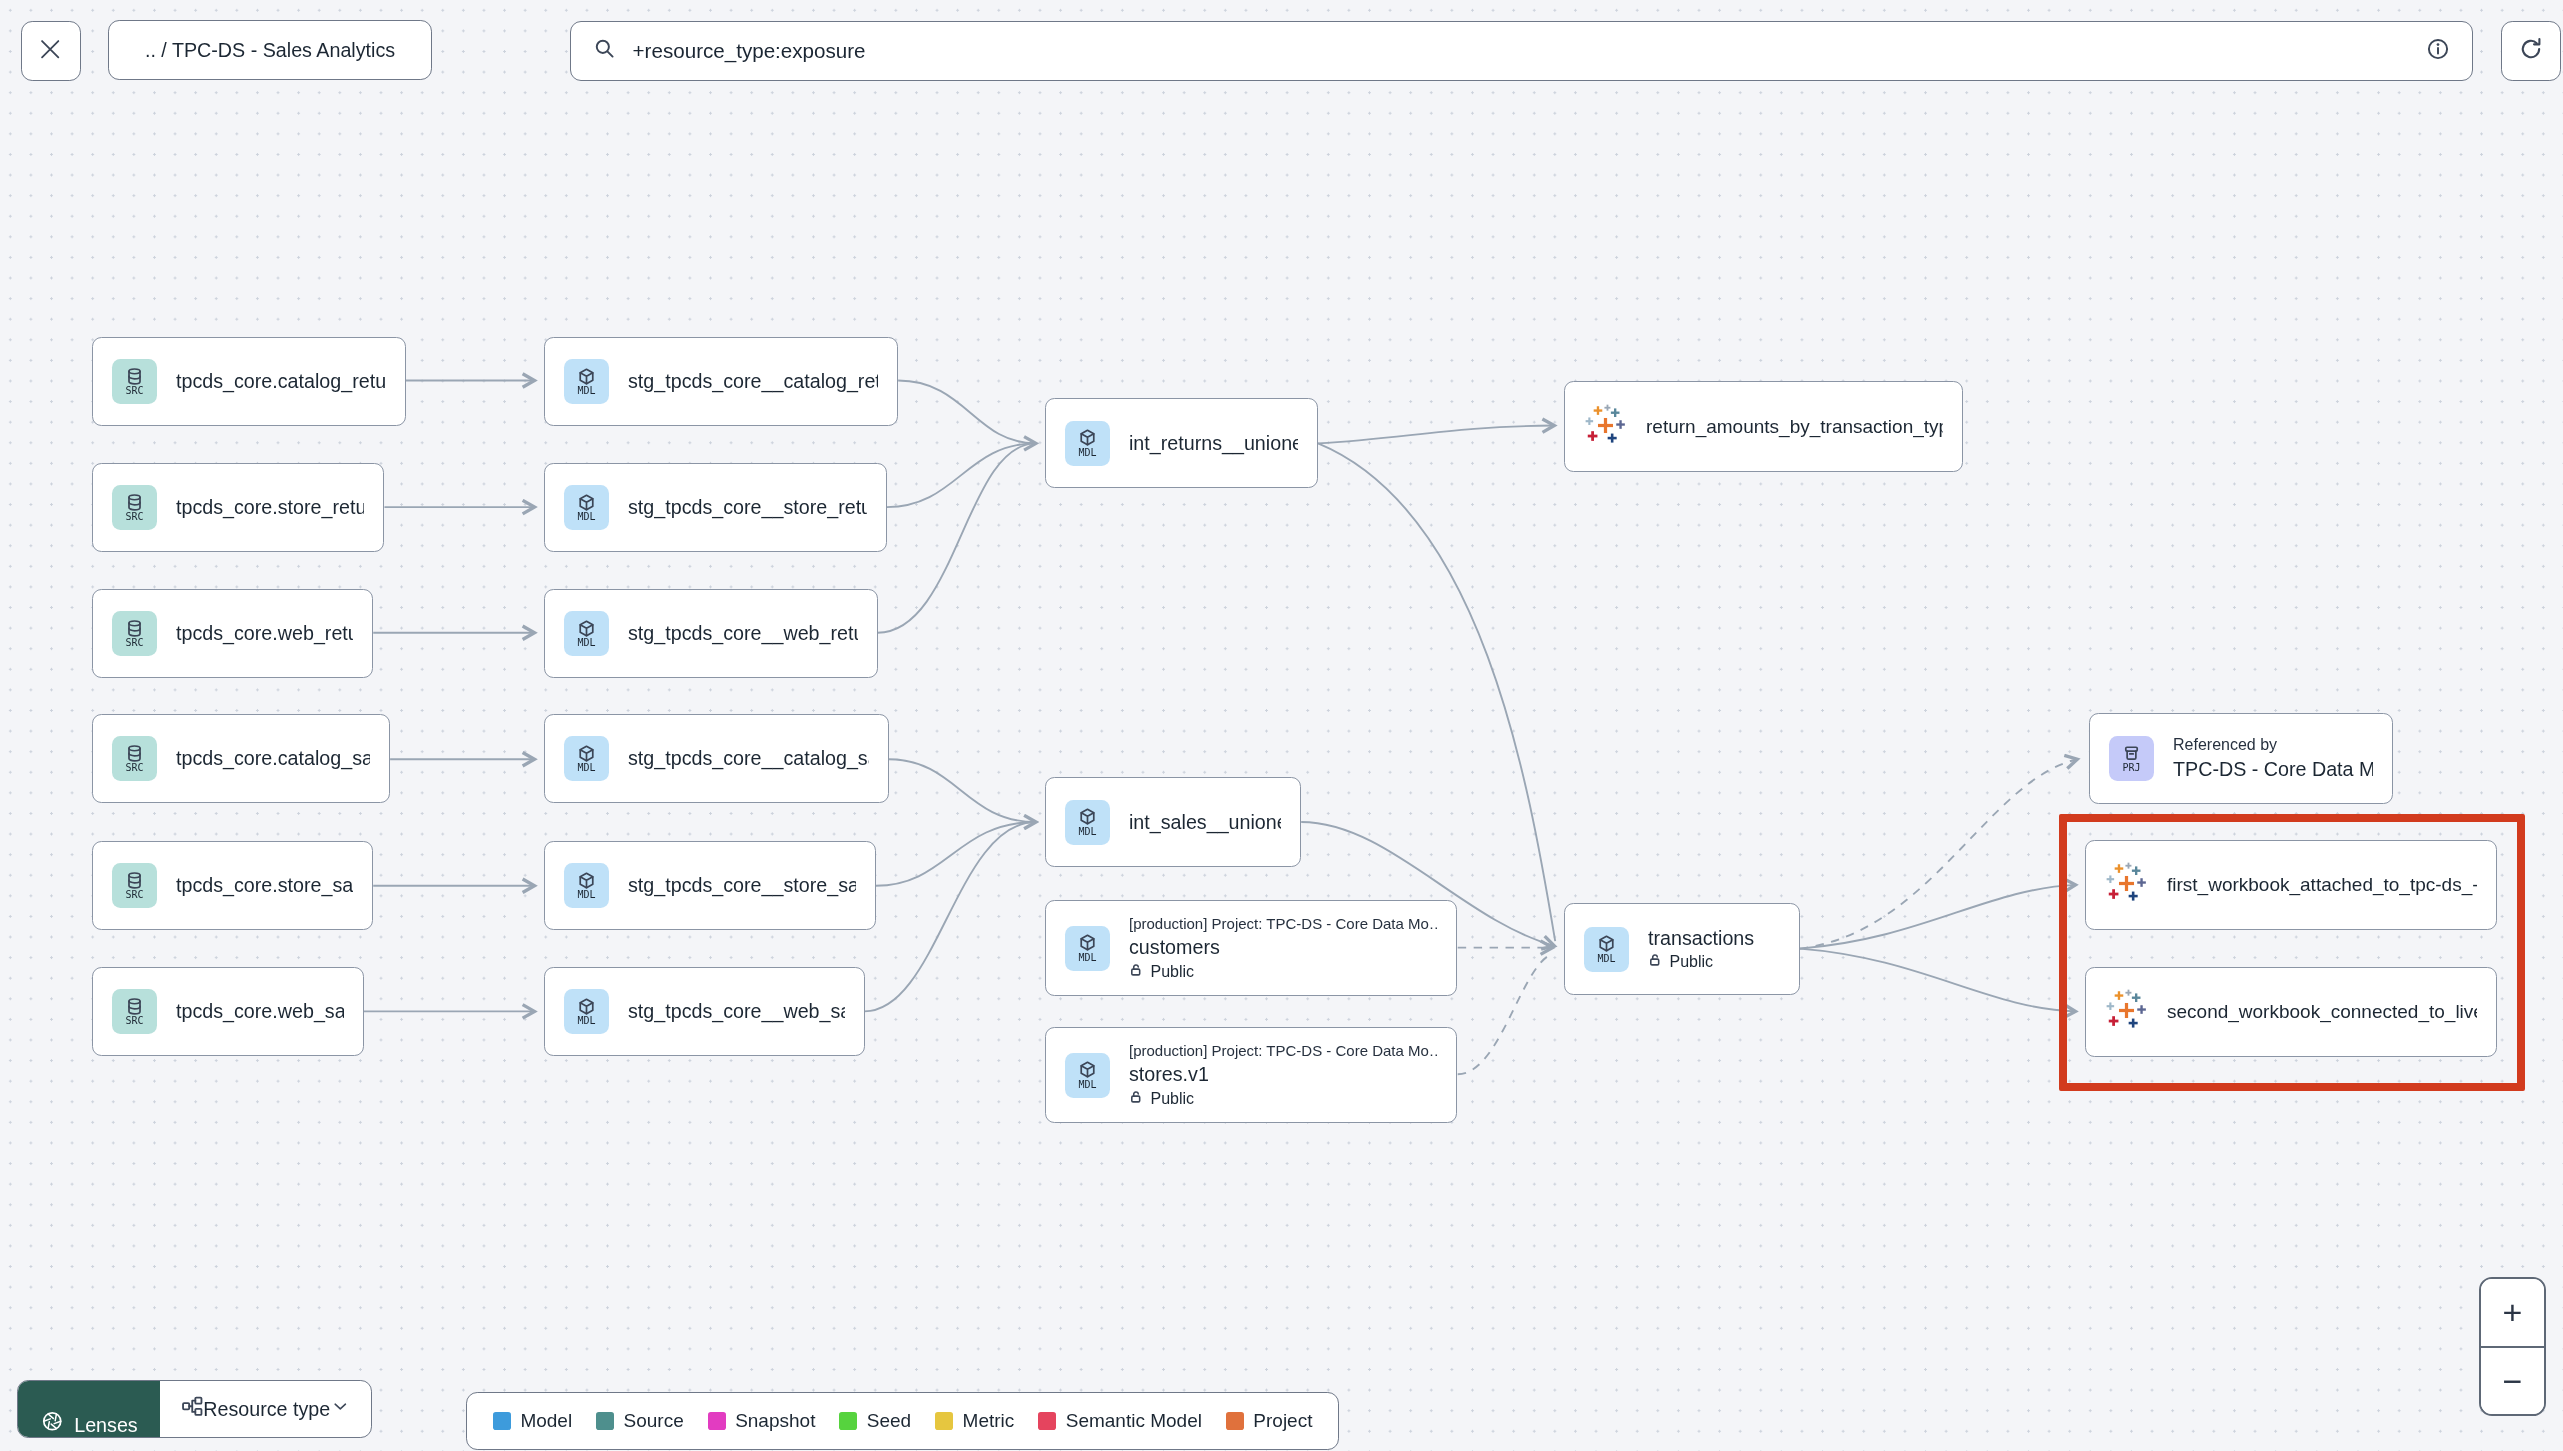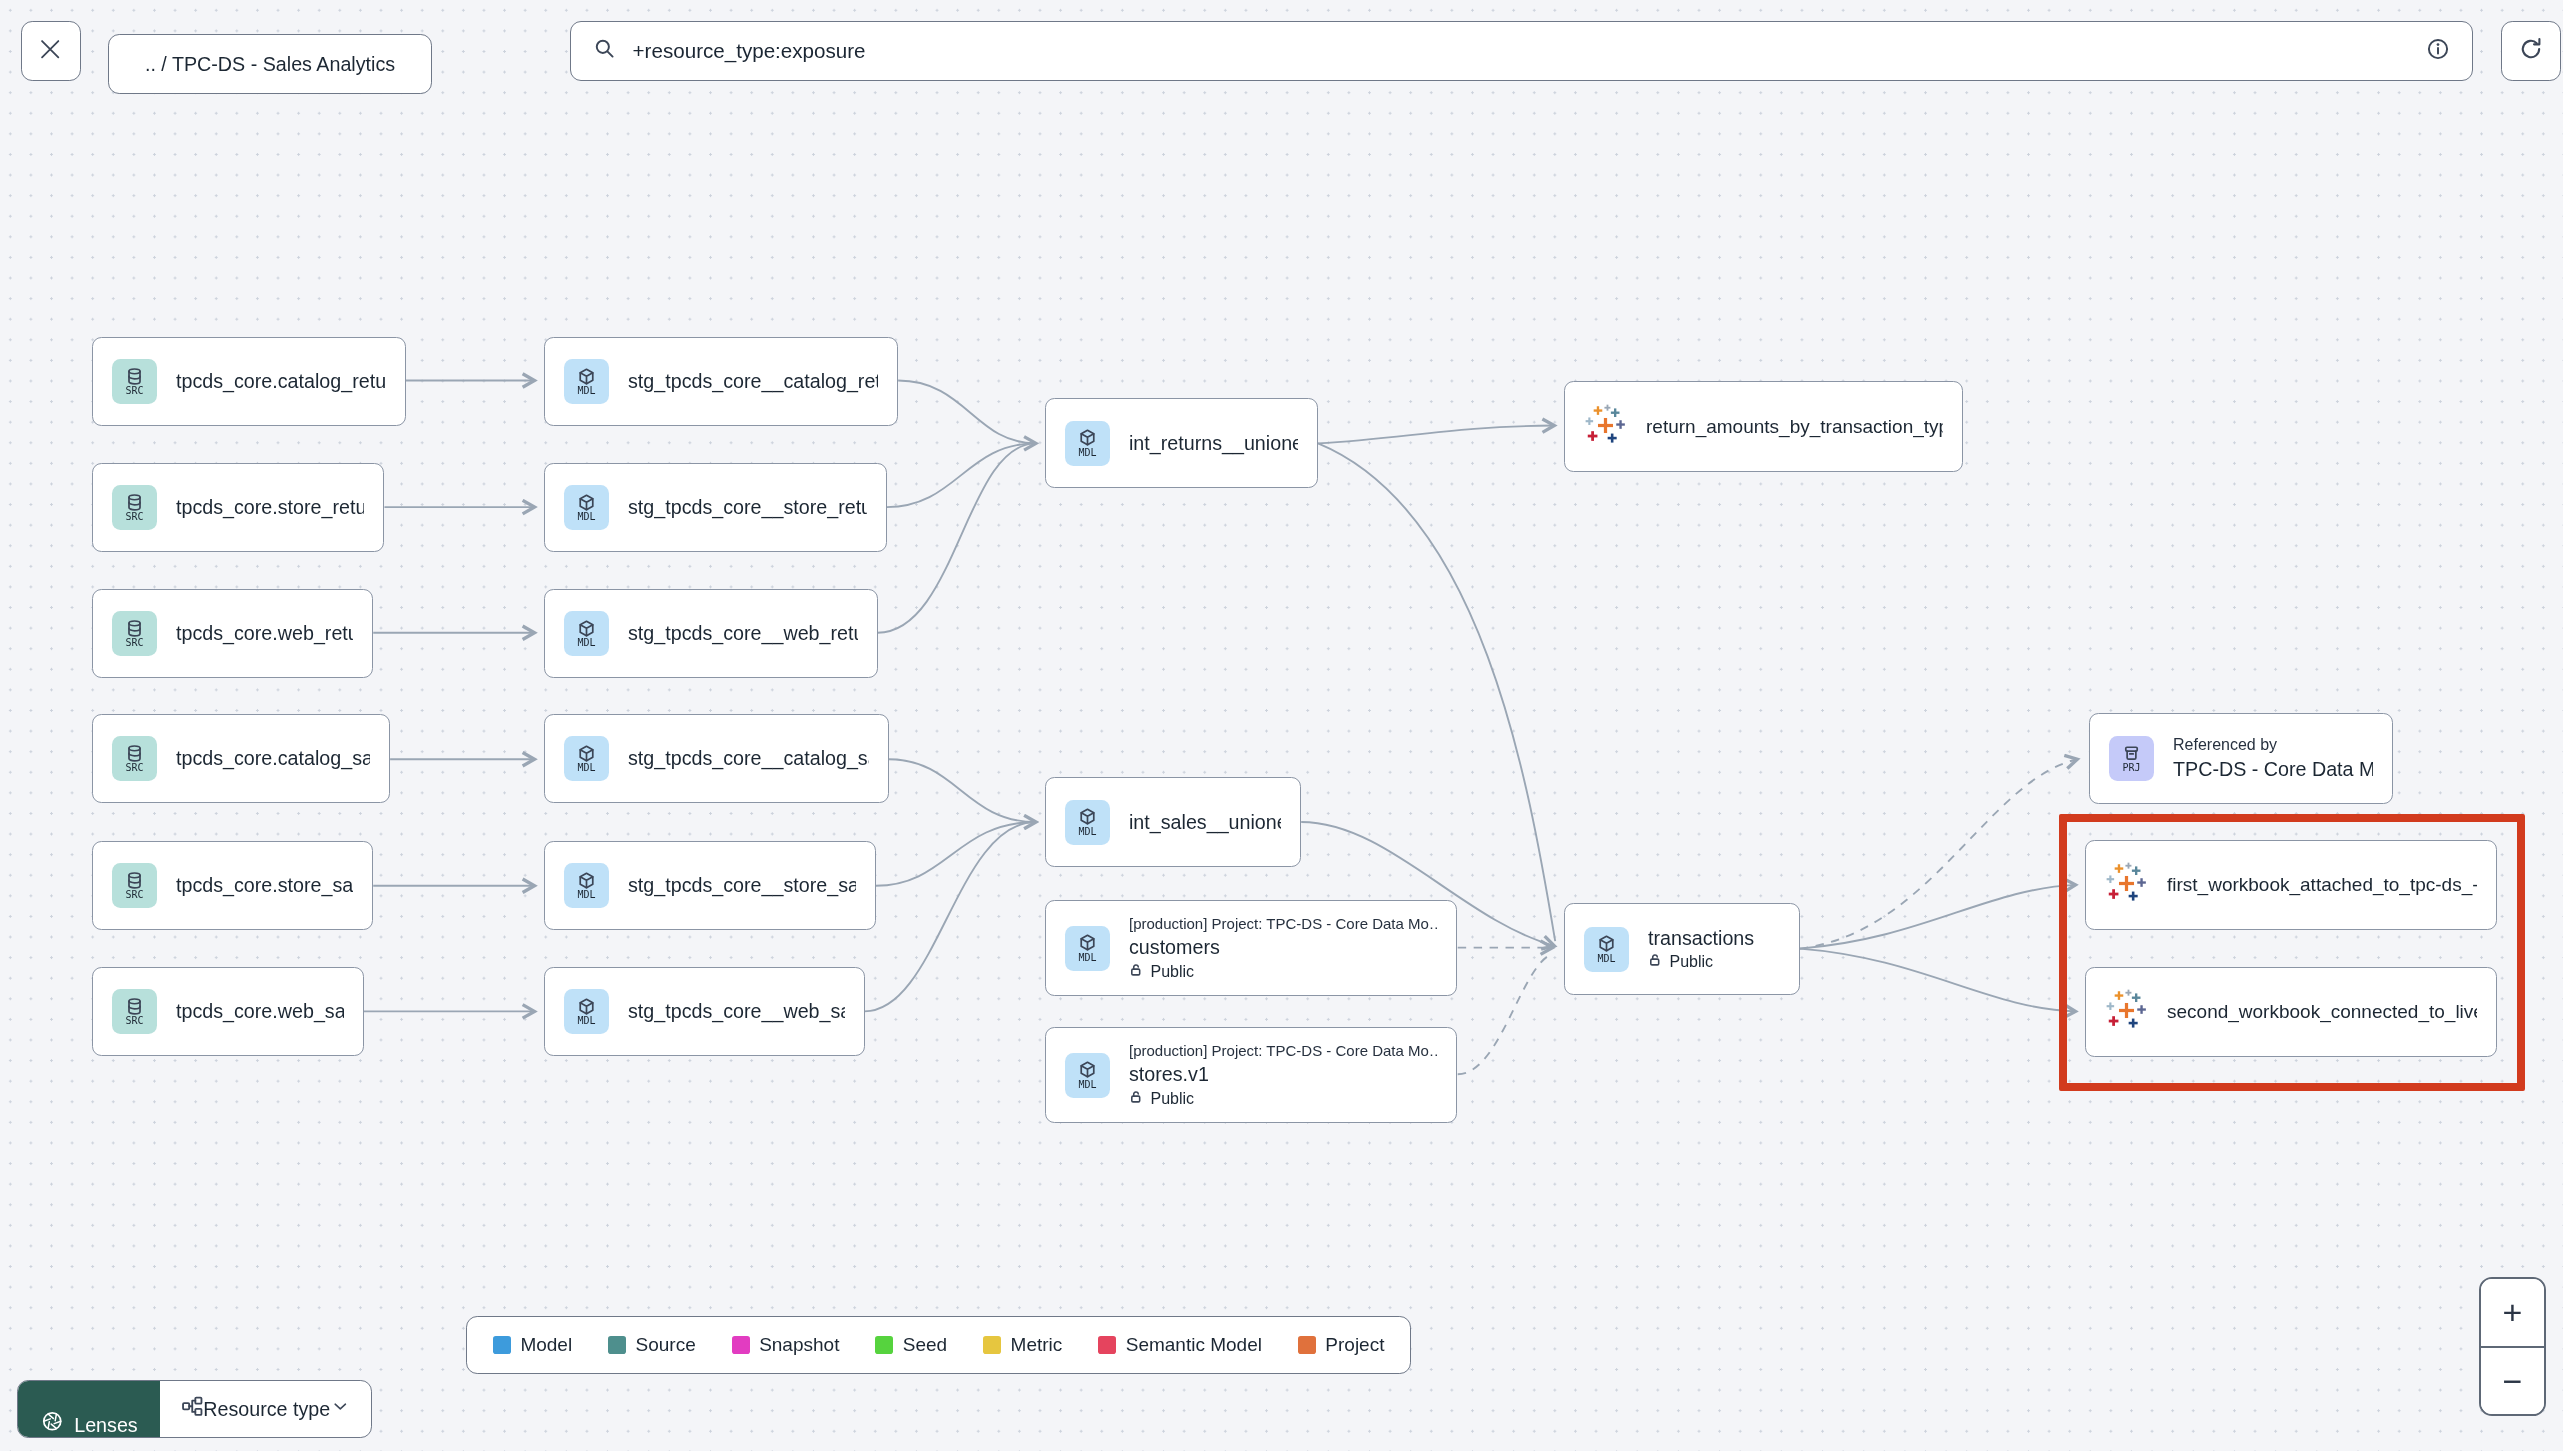--- a/index.html
+++ b/index.html
@@ -14,21 +14,21 @@
   svg.edges { position:absolute; left:0; top:0; z-index:1; }
   svg.edges path { fill:none; stroke:#9aa6b4; stroke-width:2; }
   svg.edges path.dashed { stroke-dasharray:9 8; }
 
   
   .tb-btn {
     position:absolute; background:#fff; border:1.9px solid #6f7888; border-radius:11.2px;
     display:flex; align-items:center; justify-content:center; cursor:pointer; z-index:6;
   }
   .breadcrumb-chip {
-    position:absolute; left:108px; top:34px; width:324px; height:60px; background:#fff;
+    position:absolute; left:108px; top:20px; width:324px; height:60px; background:#fff;
     border:1.9px solid #6f7888; border-radius:11.2px; display:flex; align-items:center;
     justify-content:center; font-size:19.7px; z-index:6; cursor:pointer;
   }
   .searchbar {
     position:absolute; left:570px; top:20.6px; width:1903px; height:60px; background:#fff;
     border:1.9px solid #6f7888; border-radius:11px; display:flex; align-items:center;
     padding:0 20.6px; gap:15px; z-index:6;
   }
   .searchbar input {
     flex:1; border:none; outline:none; font-size:20.6px; color:#1b2633;
@@ -59,23 +59,23 @@
   .lens-group {
     position:absolute; left:17px; top:1380px; height:58px; display:flex; z-index:6;
     border:1.9px solid #6f7888; border-radius:11.2px; overflow:hidden; background:#fff;
   }
   .lenses-btn {
     background:#2b5b52; color:#fff; display:flex; align-items:flex-end; gap:11.2px;
     padding:0 22.5px; font-size:19.7px; cursor:pointer;
   }
   .resource-btn { display:flex; align-items:center; padding:0 20.6px; font-size:19.7px; cursor:pointer; }
   .legend {
-    position:absolute; left:466px; top:1316px; height:58px; background:#fff; z-index:6;
+    position:absolute; left:466px; top:1392px; height:58px; background:#fff; z-index:6;
     border:1.9px solid #6f7888; border-radius:11.2px; display:flex; align-items:center;
-    gap:36px; padding:0 26px;
+    gap:24px; padding:0 26px;
   }
   .legend-item { display:flex; align-items:center; gap:9.4px; font-size:19px; }
   .legend-chip { width:18px; height:18px; border-radius:2.8px; }
   .zoomctl {
     position:absolute; left:2479px; top:1277px; width:67px; height:139px; background:#fff;
     border:2.8px solid #5e6876; border-radius:13px; overflow:hidden; z-index:6;
     display:flex; flex-direction:column;
   }
   .zoomctl button {
     flex:1; border:none; background:#fff; font-size:34px; color:#2b3545; cursor:pointer;

